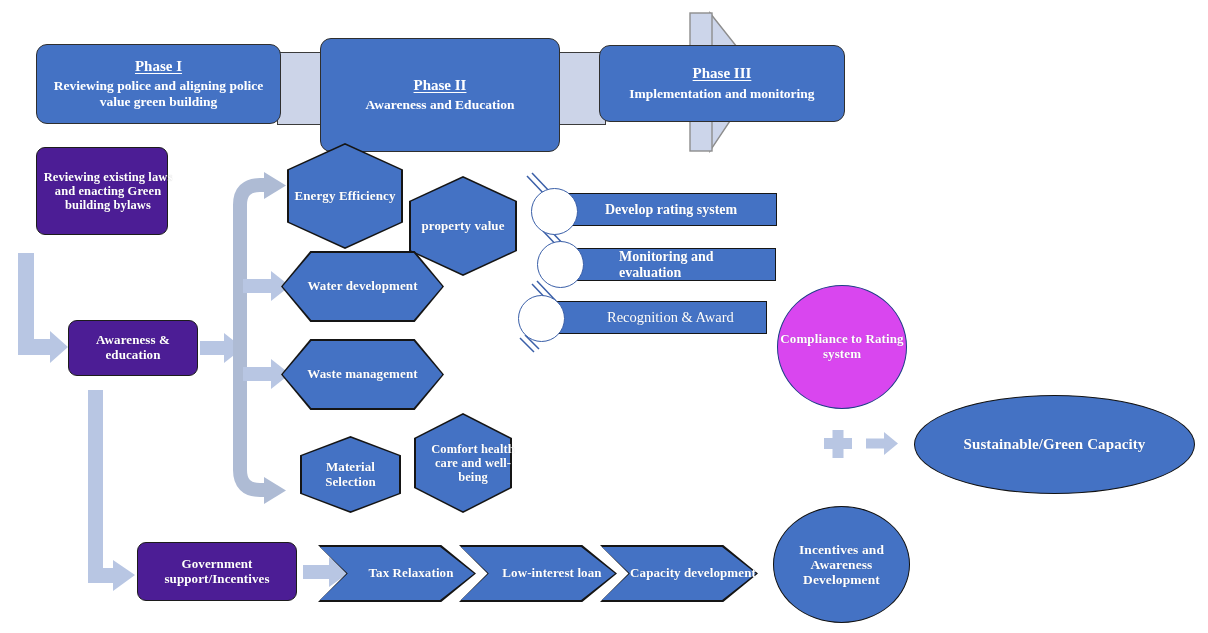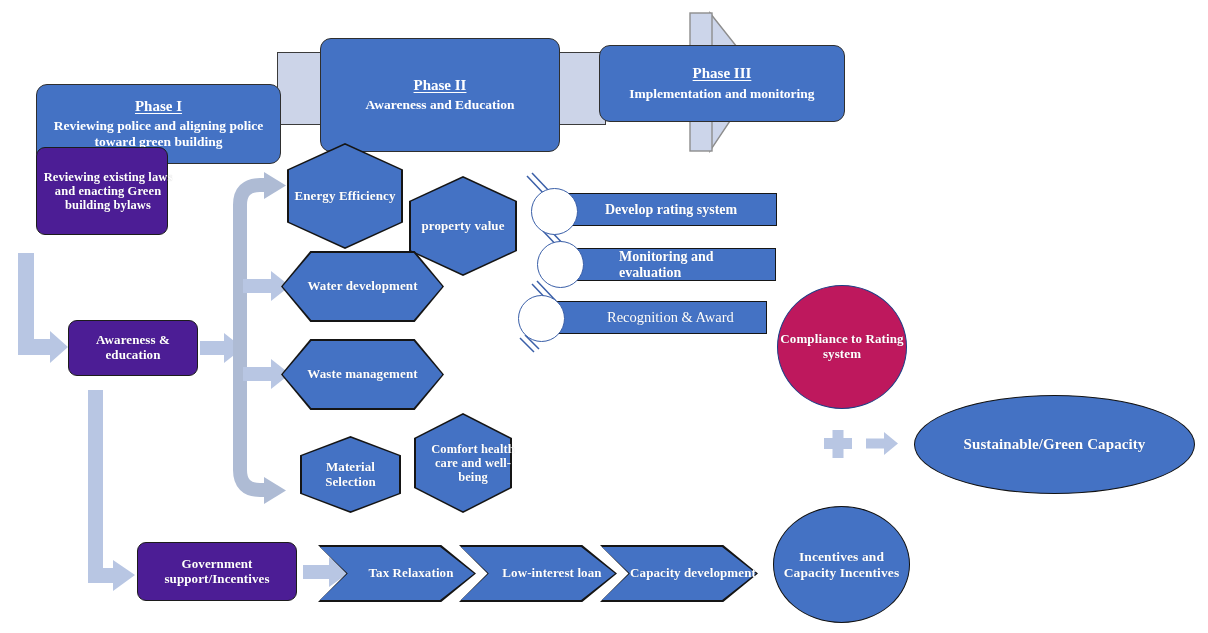--- a/index.html
+++ b/index.html
@@ -67,41 +67,41 @@
   }
   .ratebar.plain .t{font-weight:normal;font-size:14.5px;}
   .rcircle{
     background:#ffffff;border:1.5px solid #3a5fa8;border-radius:50%;
   }
 
   
   .ell{background:#4472c4;border:1.7px solid #121212;border-radius:50%;}
   .ell .lbl{font-size:13.5px;}
   .ell.big .lbl{font-size:15px;}
-  .circ{background:#be185d;border:1.4px solid #1d3f86;border-radius:50%;}
+  .circ{background:#d946ef;border:1.4px solid #1d3f86;border-radius:50%;}
   .circ .lbl{font-size:13px;}
   svg.ov{position:absolute;left:0;top:0;width:1208px;height:633px;overflow:visible;}
 </style>
 </head>
 <body>
 
 <div class="stage">
 
   <svg class="ov">
     <polygon points="710,13 760,76 710,151 710,13" fill="#ccd5ea" stroke="#8d8d8d" stroke-width="1.4"></polygon>
     <rect x="690" y="13" width="22" height="138" fill="#ccd5ea" stroke="#8d8d8d" stroke-width="1.4"></rect>
   </svg>
 
   <div class="abs connblock" style="left:277px;top:52px;width:48px;height:73px;"></div>
   <div class="abs connblock" style="left:556px;top:52px;width:50px;height:73px;"></div>
 
-  <div class="abs phasebox" style="left:36px;top:44px;width:245px;height:80px;margin-top:40px;">
+  <div class="abs phasebox" style="left:36px;top:44px;width:245px;height:80px;">
     <div class="phase-inner">
       <span class="phase-title">Phase I</span>
-      <span class="phase-sub">Reviewing police and aligning police toward green building</span>
+      <span class="phase-sub">Reviewing police and aligning police value green building</span>
     </div>
   </div>
 
   <div class="abs phasebox" style="left:320px;top:38px;width:240px;height:114px;">
     <div class="phase-inner">
       <span class="phase-title">Phase II</span>
       <span class="phase-sub">Awareness and Education</span>
     </div>
   </div>
 
@@ -260,20 +260,20 @@
     <div class="edge"></div>
     <div class="face"></div>
     <div class="lbl" style="padding-left:14px;">Capacity development</div>
   </div>
 
   <div class="abs circ" style="left:777px;top:285px;width:130px;height:124px;">
     <div class="lbl">Compliance to Rating system</div>
   </div>
 
   <div class="abs ell" style="left:773px;top:506px;width:137px;height:117px;">
-    <div class="lbl">Incentives and Capacity Incentives</div>
+    <div class="lbl">Incentives and Awareness Development</div>
   </div>
 
   <div class="abs ell big" style="left:914px;top:395px;width:281px;height:99px;">
     <div class="lbl">Sustainable/Green Capacity</div>
   </div>
 
 </div>
 
 </body></html>

